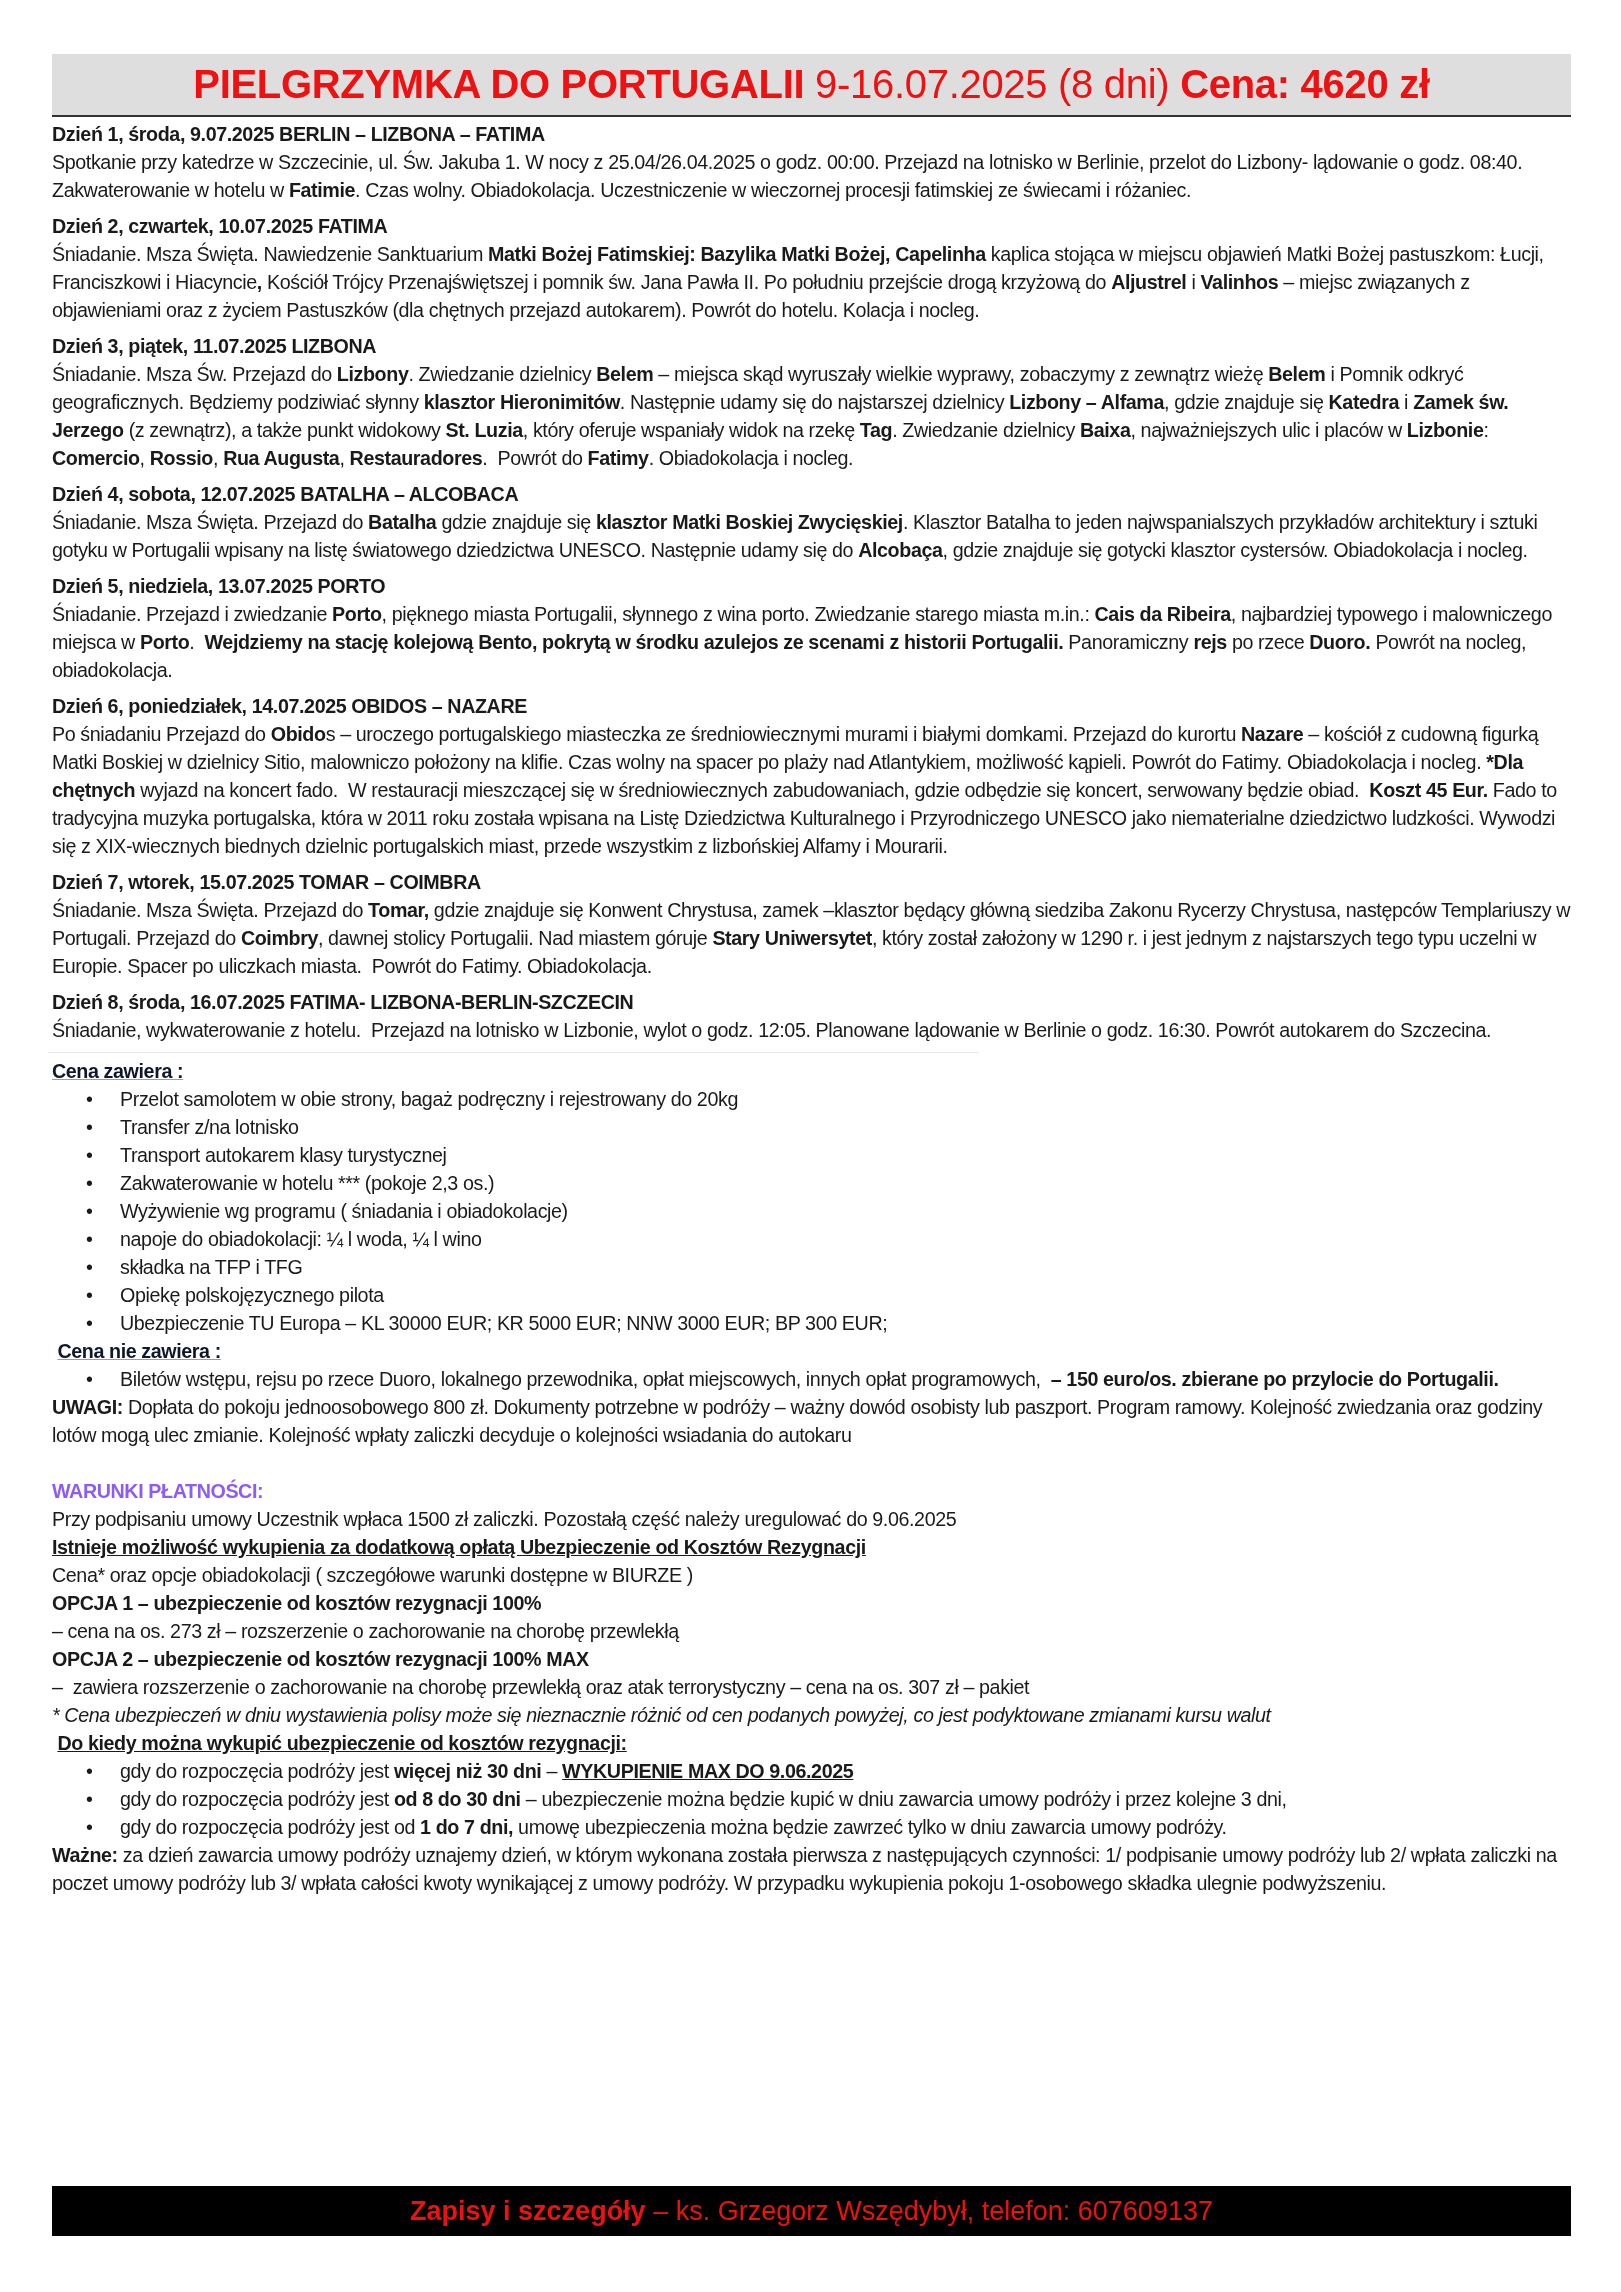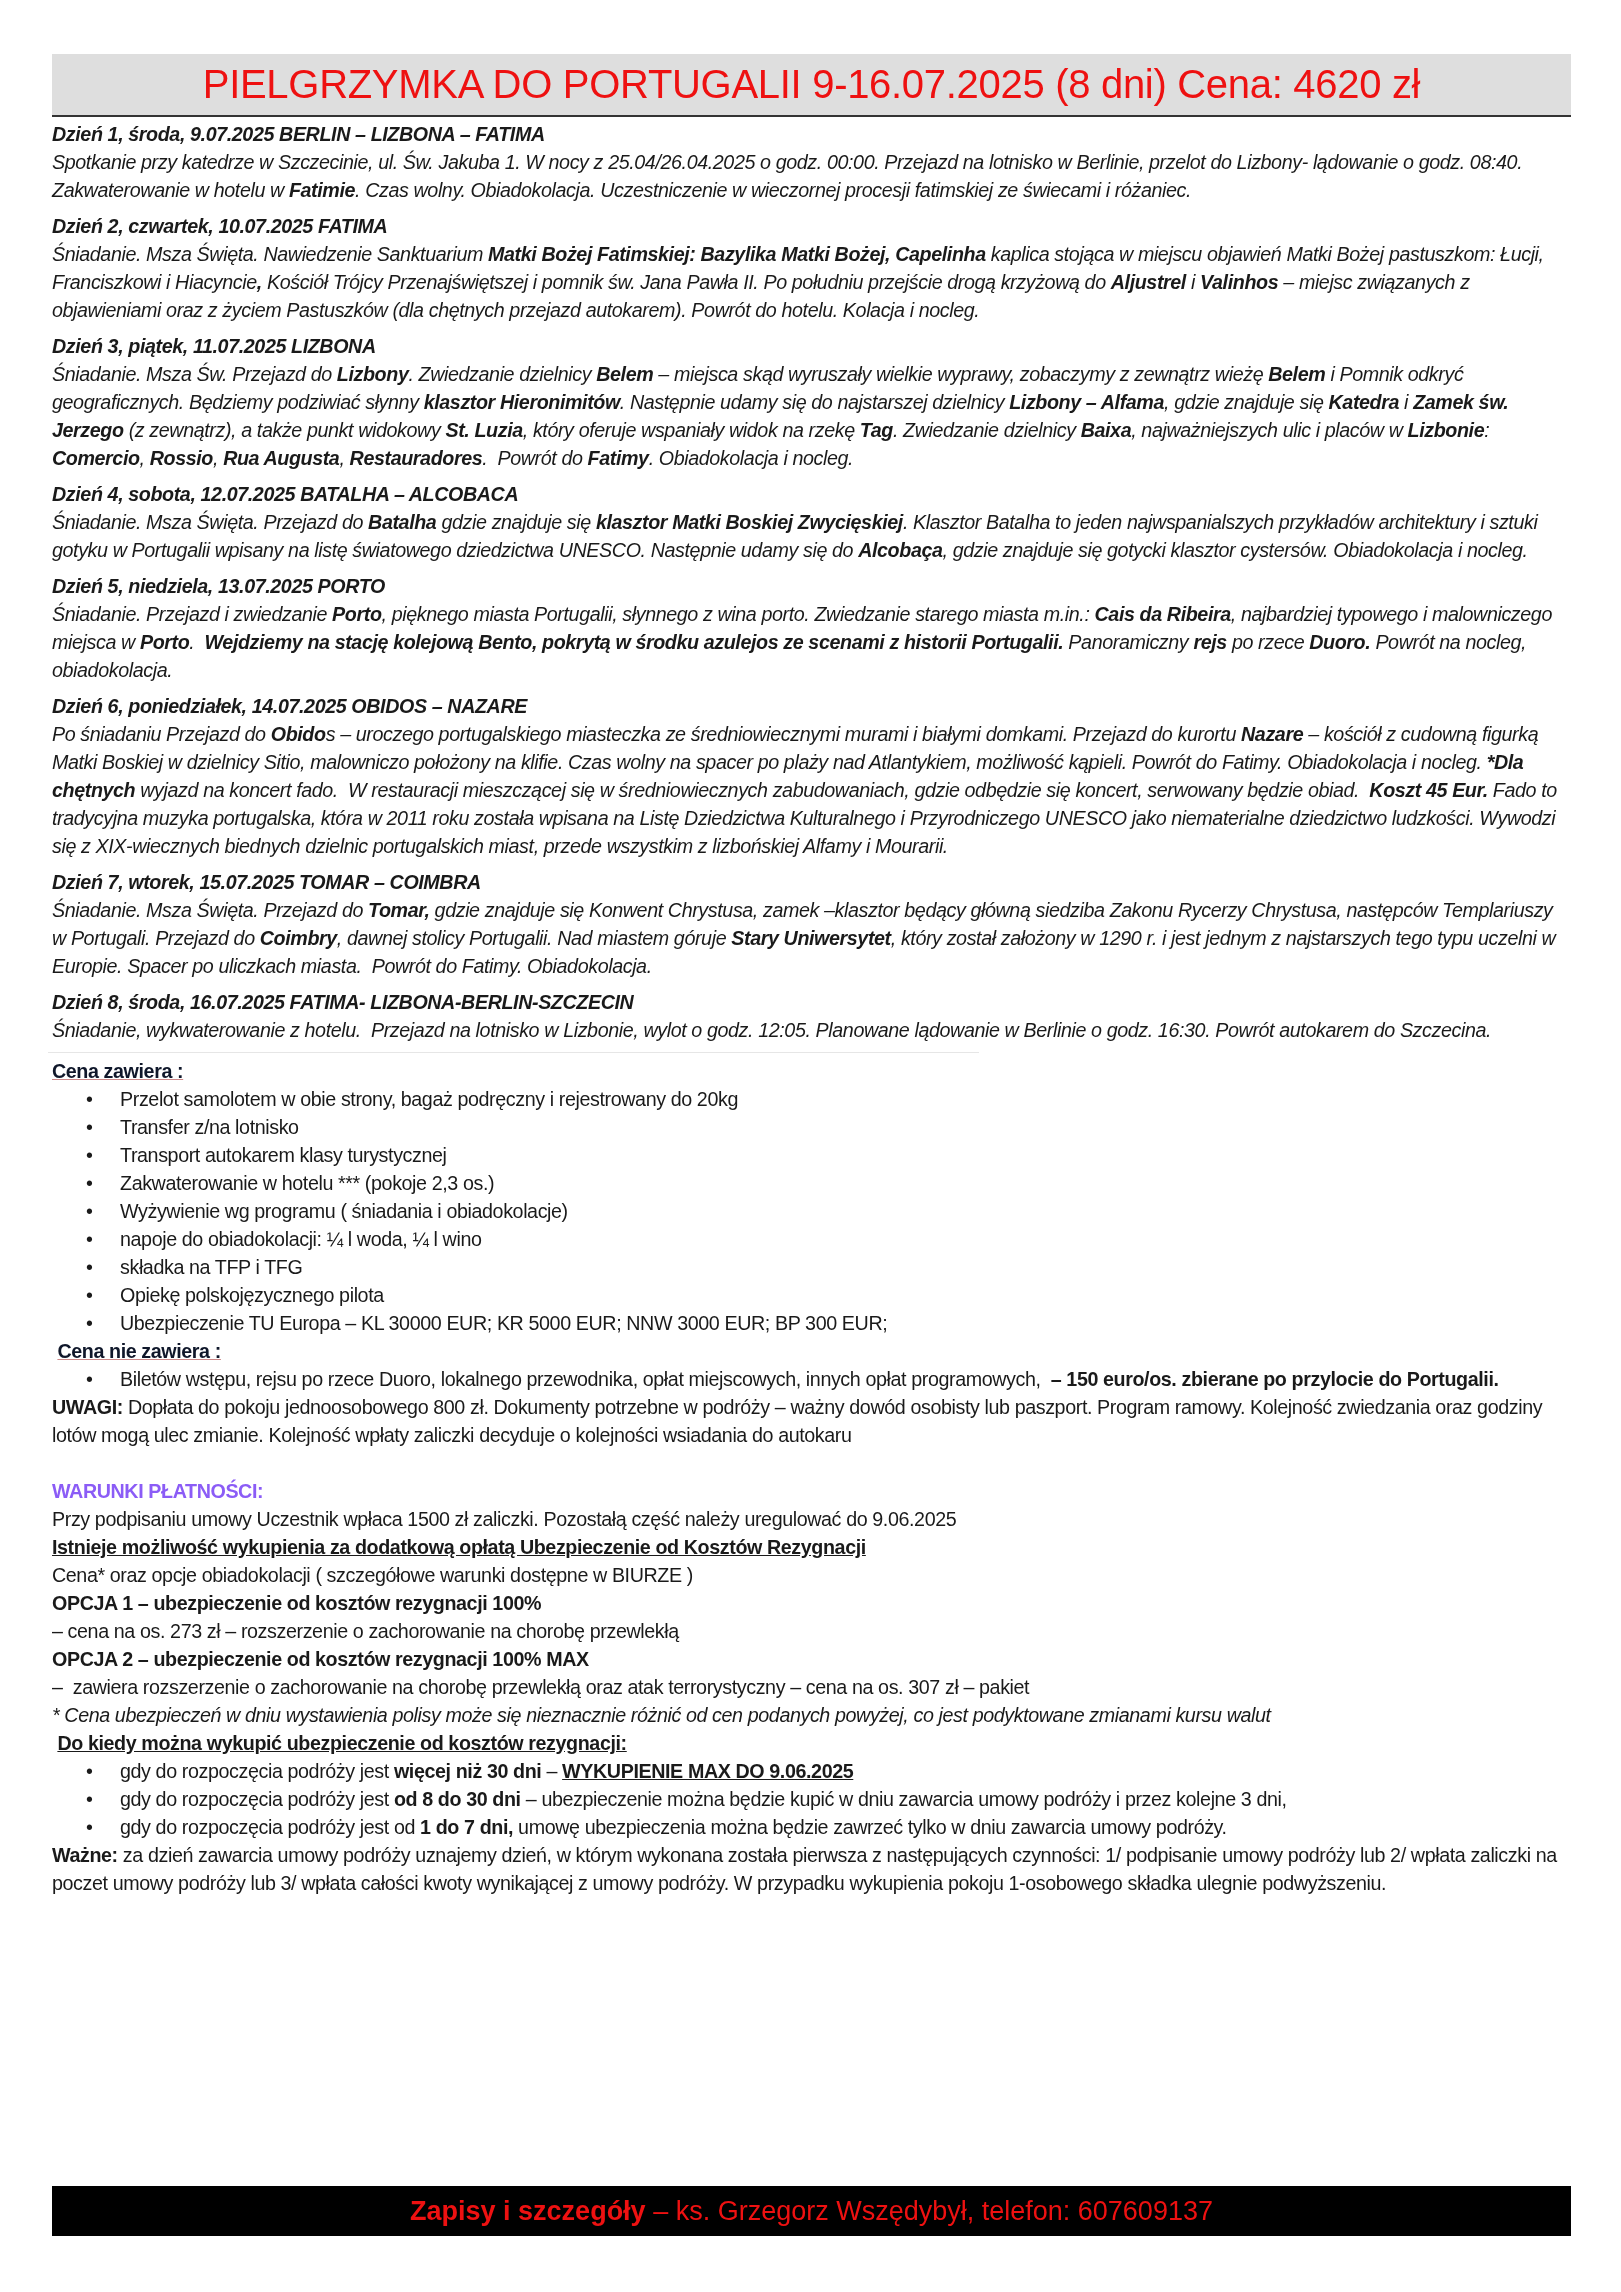--- a/index.html
+++ b/index.html
@@ -6,23 +6,23 @@
   body {
     width: 1622px; height: 2293px; position: relative; overflow: hidden;
     font-family: "Liberation Sans", sans-serif; color: #1a1a1a;
   }
   .page { position: absolute; left: 52px; top: 54px; width: 1519px; }
   .title-bar {
     background: #dedede; height: 61px; border-bottom: 2.7px solid #333;
     display: flex; align-items: center; justify-content: center;
     font-size: 40px; color: #ee1111; white-space: nowrap; letter-spacing: -0.3px;
   }
-  .title-bar .b { font-weight: normal; text-align: right; }
+  .title-bar .b { font-weight: bold; text-align: right; }
   .content { font-size: 19.7px; line-height: 28px; letter-spacing: -0.4px; margin-top: 2.7px; }
-  .day { margin-bottom: 8px; font-style: italic; }
+  .day { margin-bottom: 8px; }
   .day-h { font-weight: bold; }
   .day p { margin: 0; }
   b { font-weight: bold; }
   .sep { width: 931px; height: 1.8px; background: #e6e6e6; margin: 3.6px 0 3.6px -3.6px; }
   .red-h { color: #8b5cf6; font-weight: bold; }
   .red-u { color: #0f172a; font-weight: bold; text-decoration: underline; text-decoration-color: #cc8888; }
   ul { margin: 0; padding-left: 68px; list-style: none; }
   ul li { position: relative; }
   ul li::before { content: "•"; position: absolute; left: -34px; top: 0; font-size: 19.7px; }
   .block p { margin: 0; }

